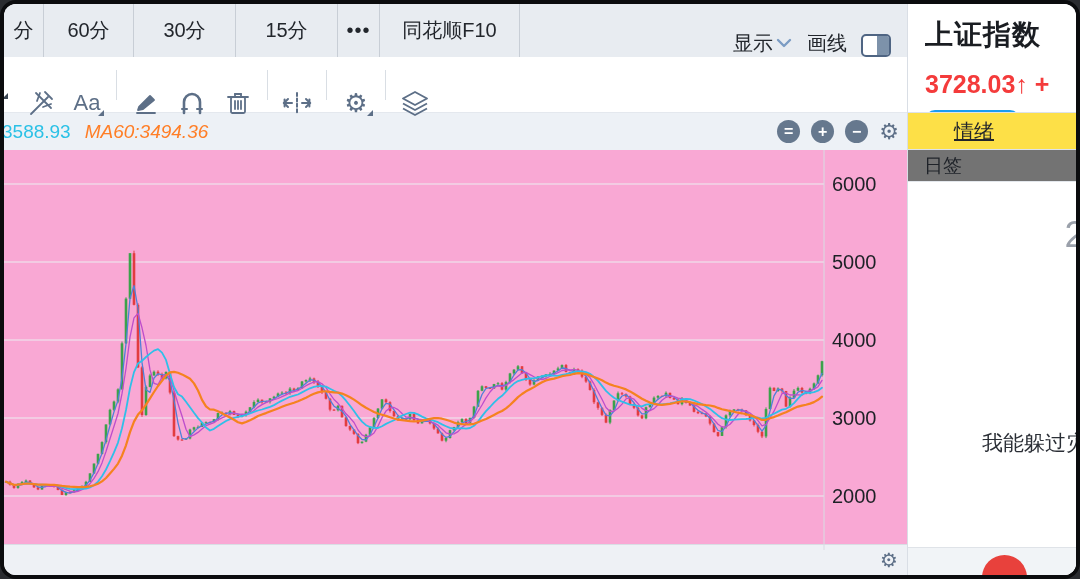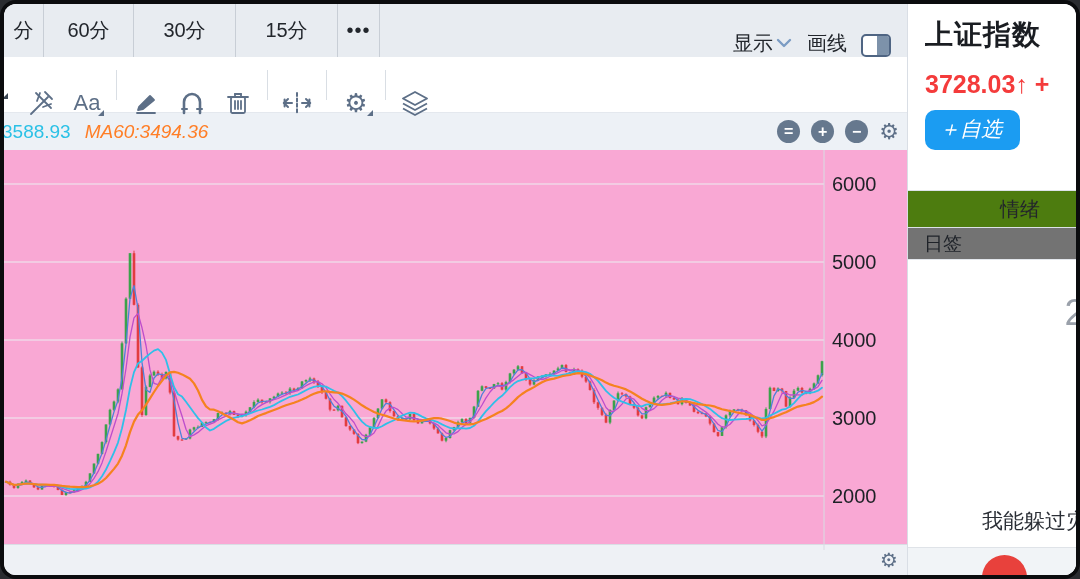--- a/index.html
+++ b/index.html
@@ -40,25 +40,25 @@
   .gear-glyph { font-size:22px; color:#5d6f87; line-height:1; cursor:default; }
 
   .chart-wrap { position:relative; flex:1 1 auto; background:#f9a8d4; }
   .chart-wrap svg { position:absolute; inset:0; }
 
   .chart-footer { height:31px; background:#eef1f5; border-top:1px solid #d9dee4; display:flex; align-items:center; justify-content:flex-end; padding-right:9px; flex:0 0 auto; }
   .chart-footer .gear-glyph { font-size:20px; }
 
   
   .right-panel { position:relative; flex:1 1 auto; background:#fff; overflow:hidden; display:flex; flex-direction:column; }
-  .quote-block { padding:12px 0 0 17px; height:186px; flex:0 0 auto; }
+  .quote-block { padding:12px 0 0 17px; height:108px; flex:0 0 auto; }
   .quote-title { font-size:28px; font-weight:600; color:#1a1d22; letter-spacing:1px; white-space:nowrap; }
   .quote-price { margin-top:16px; font-size:25px; font-weight:600; color:#f43b3b; white-space:nowrap; }
   .watch-btn { margin-top:11px; display:inline-block; background:#1b9cf2; color:#fff; border:none; border-radius:10px; font-size:21px; padding:5px 18px 7px 14px; font-family:inherit; cursor:pointer;font-style:italic; }
-  .emotion-row { height:38px; background:#4d7c0f; border-top:1px solid #dde2e8; border-bottom:1px solid #dde2e8; display:flex; align-items:center; justify-content:flex-end; padding-right:36px; font-size:20px; color:#23262b; flex:0 0 auto; cursor:default; }
+  .emotion-row { height:38px; background:#fde047; border-top:1px solid #dde2e8; border-bottom:1px solid #dde2e8; display:flex; align-items:center; justify-content:center; padding-right:36px; font-size:20px; color:#23262b; flex:0 0 auto; cursor:default;text-decoration:underline; }
   .daysign-row { height:32px; background:#737373; border-bottom:1px solid #e3e7ec; display:flex; align-items:center; padding-left:16px; font-size:19px; color:#1f2329; flex:0 0 auto; }
   .panel-body { position:relative; flex:1 1 auto; background:#fff; overflow:hidden; }
   .day-number { position:absolute; top:32px; right:-9px; font-size:37px; color:#9aa0aa; }
   .quote-text { position:absolute; top:247px; left:74px; right:0; font-size:21px; color:#2b2f36; white-space:nowrap; overflow:hidden; }
   .panel-footer { height:28px; background:#f1f4f7; border-top:1px solid #dfe3e8; flex:0 0 auto; }
   .red-fab { position:absolute; left:74px; bottom:-25px; width:45px; height:45px; border-radius:50%; background:#e8413c; cursor:pointer; }
 </style>
 </head>
 <body>
 
@@ -66,20 +66,21 @@
   <div class="window">
 
     <div class="left-col">
 
       <div class="topbar">
         <div class="tab t0">分</div>
         <div class="tab t1">60分</div>
         <div class="tab t2">30分</div>
         <div class="tab t3">15分</div>
         <div class="tab t4">•••</div>
+        <div class="tab t5">同花顺F10</div>
         <div class="topbar-right">
           <span>
             <span>显示</span><span class="chev"><svg width="18" height="14" viewBox="0 0 18 14">
                   <polyline points="3,4 9,10 15,4" fill="none" stroke="#7b9cc4" stroke-width="2.4" stroke-linecap="round" stroke-linejoin="round"></polyline>
                 </svg></span>
           </span>
           <span>画线</span>
           <span class="panel-toggle">
               <span class="fillr"></span>
             </span>

